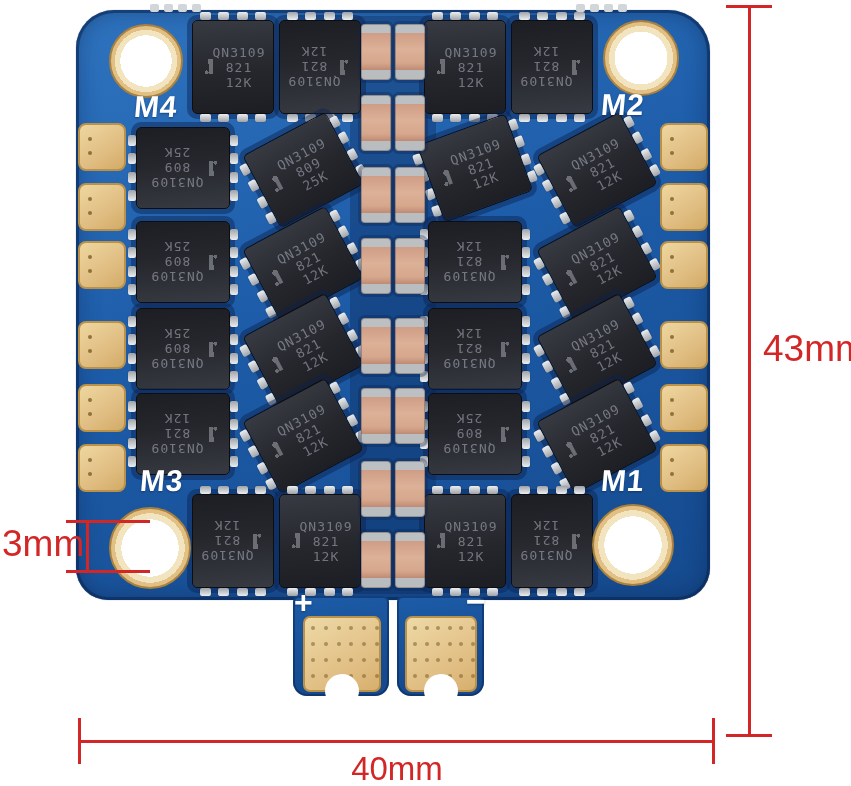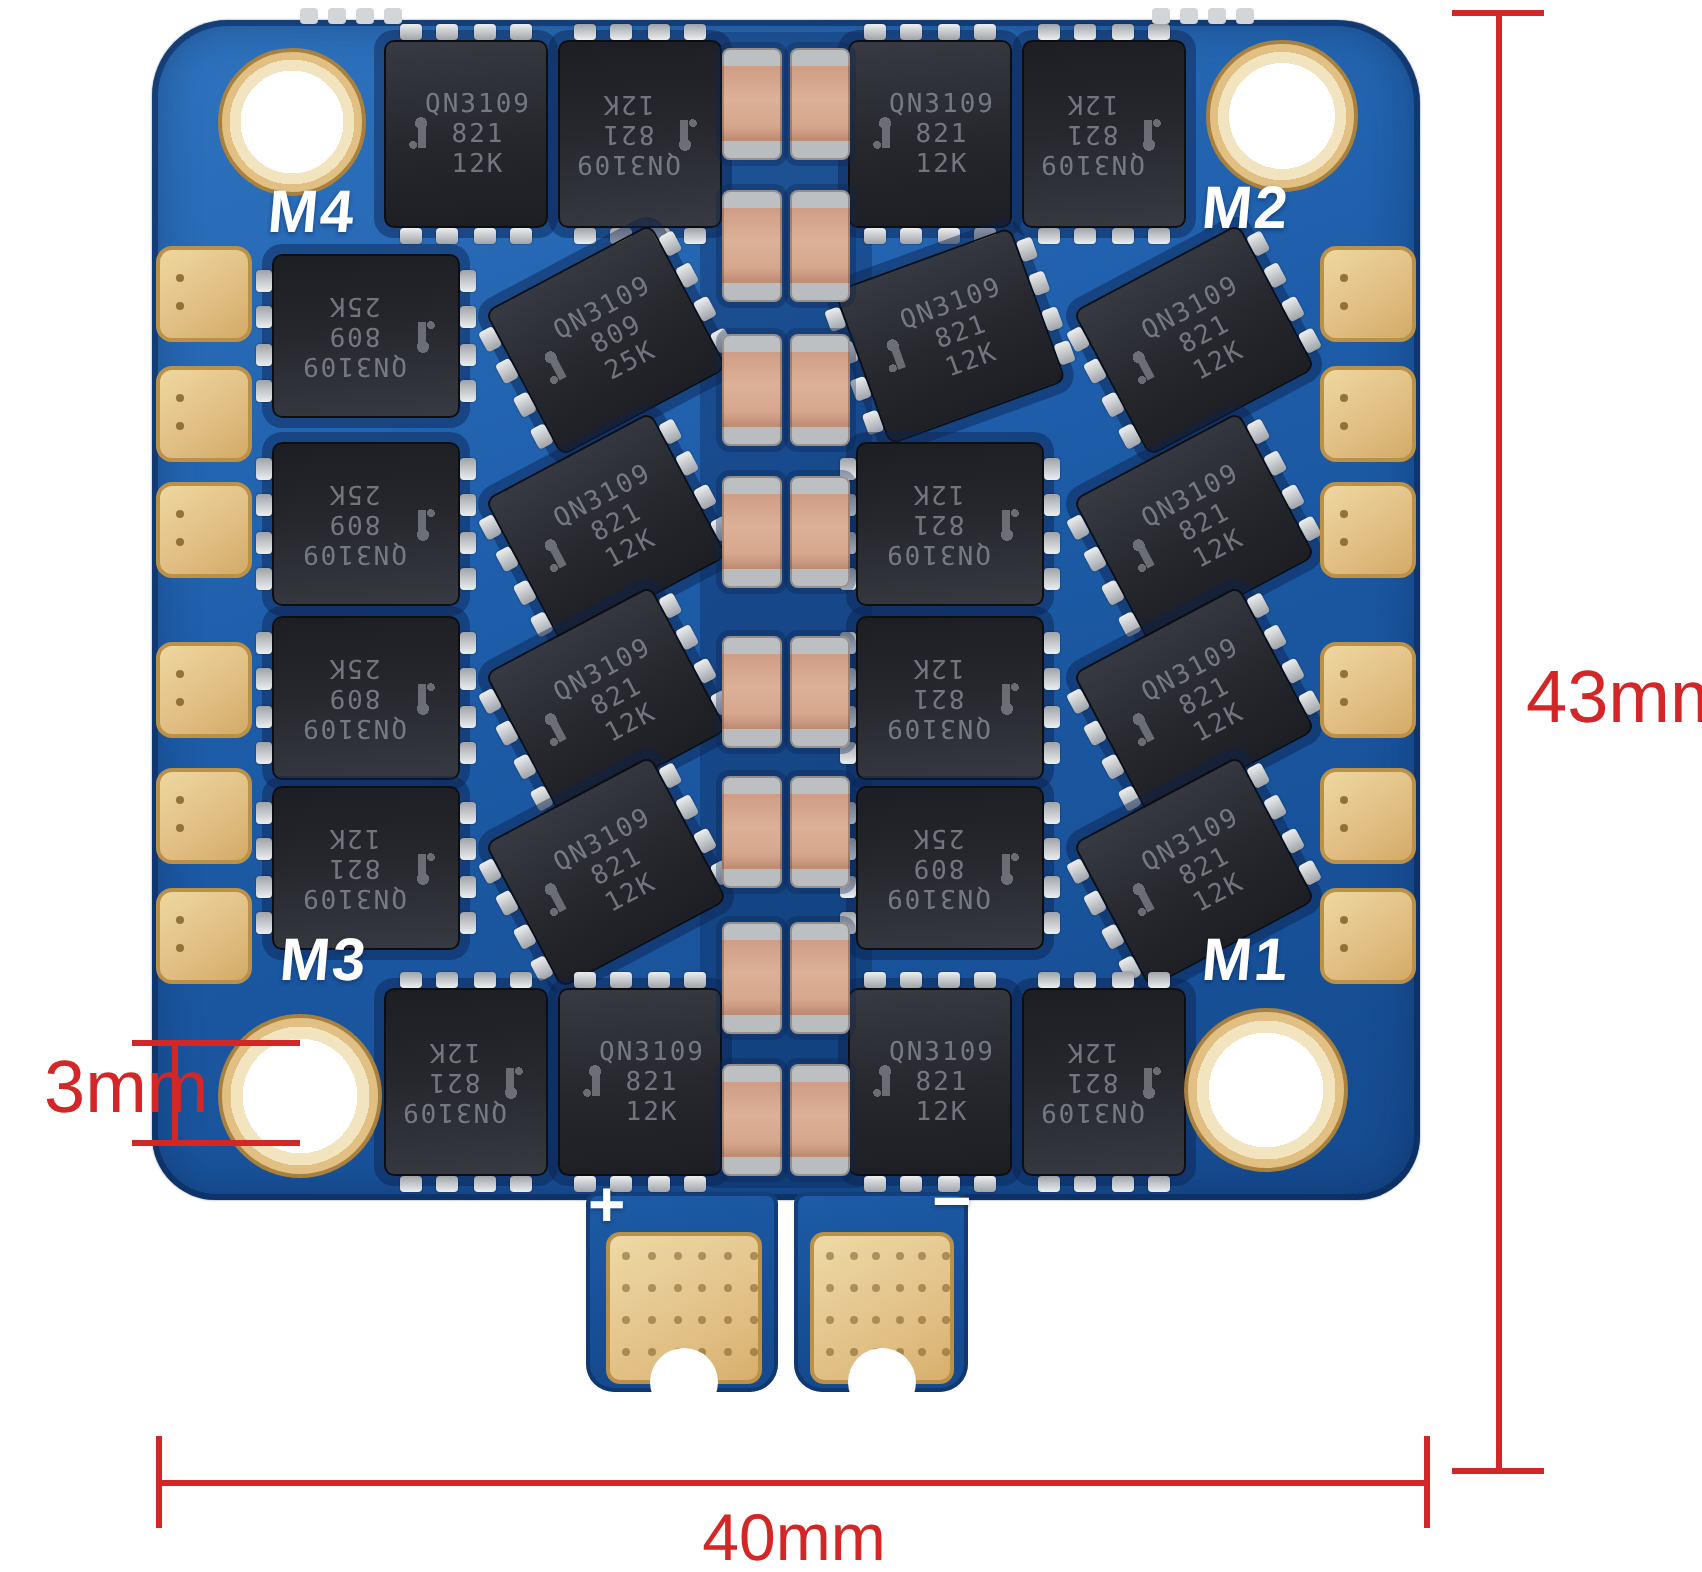--- a/index.html
+++ b/index.html
@@ -119,21 +119,21 @@
   #dim-right-cap-top{left:726px;top:5px;width:46px;height:3px;}
   #dim-right-cap-bot{left:726px;top:734px;width:46px;height:3px;}
   #height-label{left:763px;top:328px;font-size:37px;}
   #dim-bottom-line{left:78px;top:740px;width:637px;height:3px;}
   #dim-bottom-cap-l{left:78px;top:718px;width:3px;height:46px;}
   #dim-bottom-cap-r{left:712px;top:718px;width:3px;height:46px;}
   #width-label{left:349px;top:750px;width:96px;font-size:33px;text-align:center;}
   #hole-dim-top{left:66px;top:520px;width:84px;height:3px;}
   #hole-dim-bot{left:66px;top:570px;width:84px;height:3px;}
   #hole-dim-vert{left:86px;top:520px;width:3px;height:53px;}
-  #hole-label{left:2px;top:523px;font-size:37px;margin-left:20px;}
+  #hole-label{left:2px;top:523px;font-size:37px;}
 </style>
 </head>
 <body>
 
 <div id="stage">
 
   <div class="pcb"></div>
   <div class="center-strip"></div>
   <div id="tabs">
       <div class="tab" style="left: 293px; top: 596px; width: 96px; height: 100px; position: absolute;"></div>

